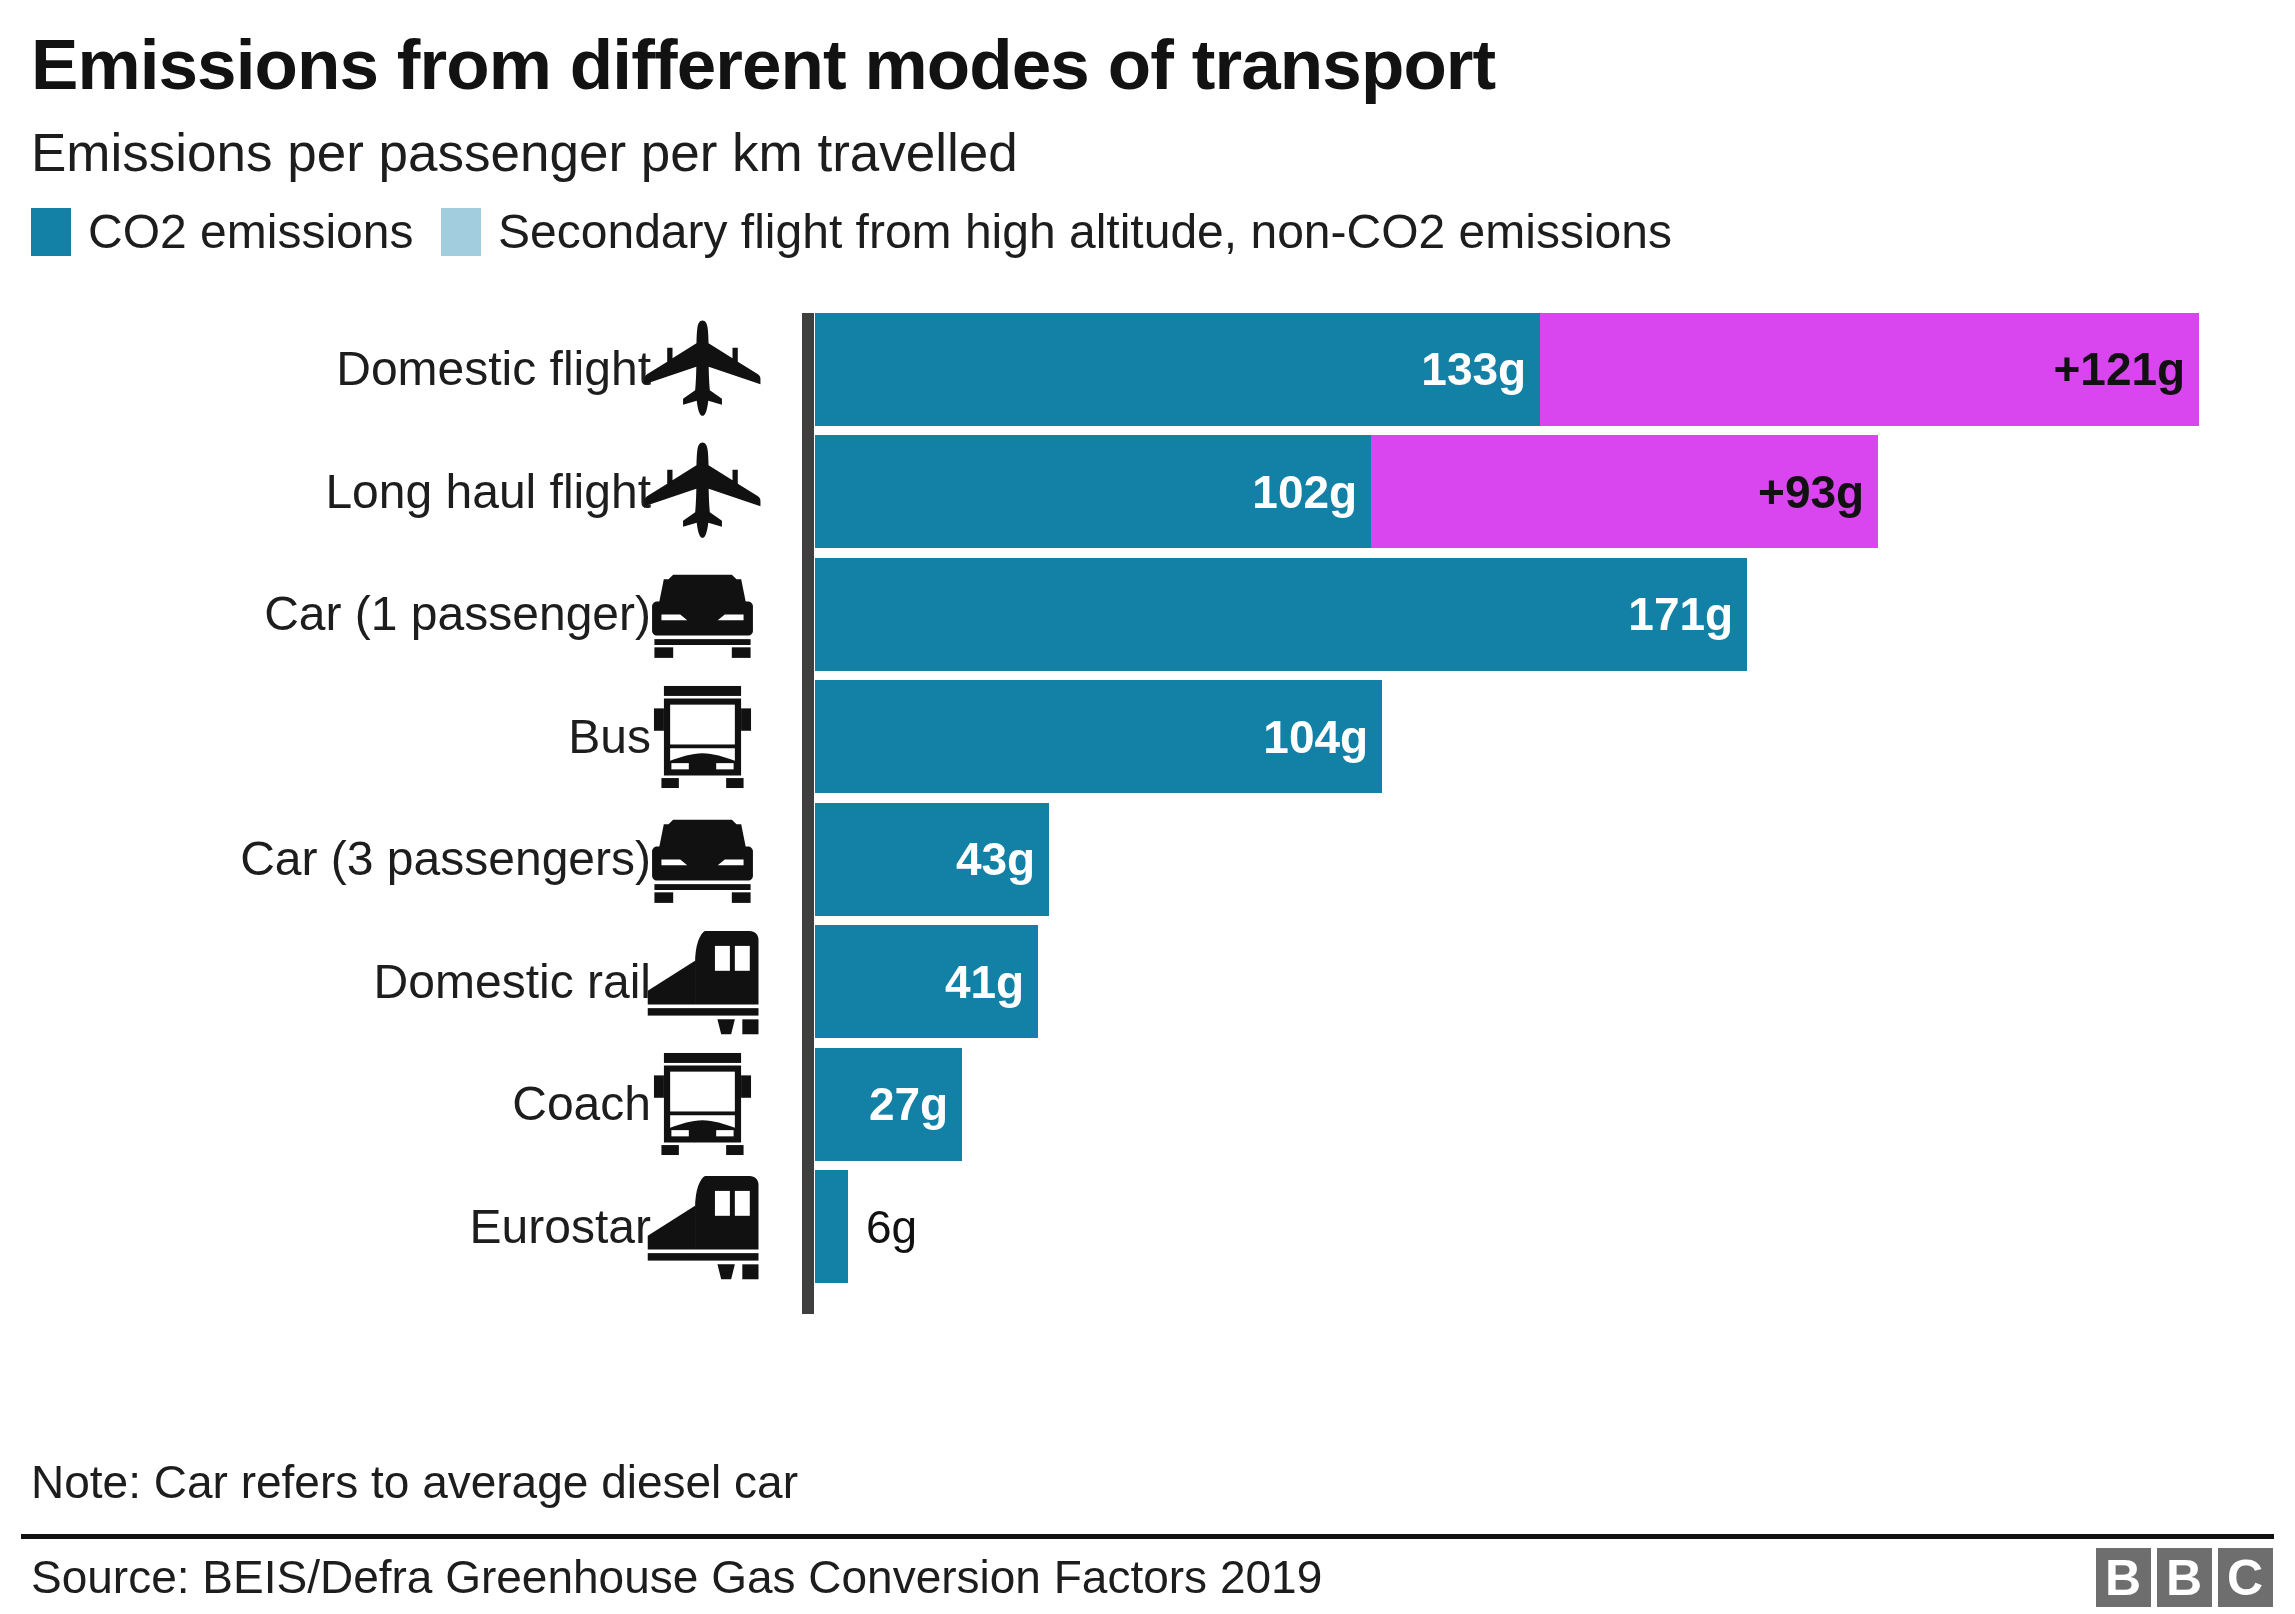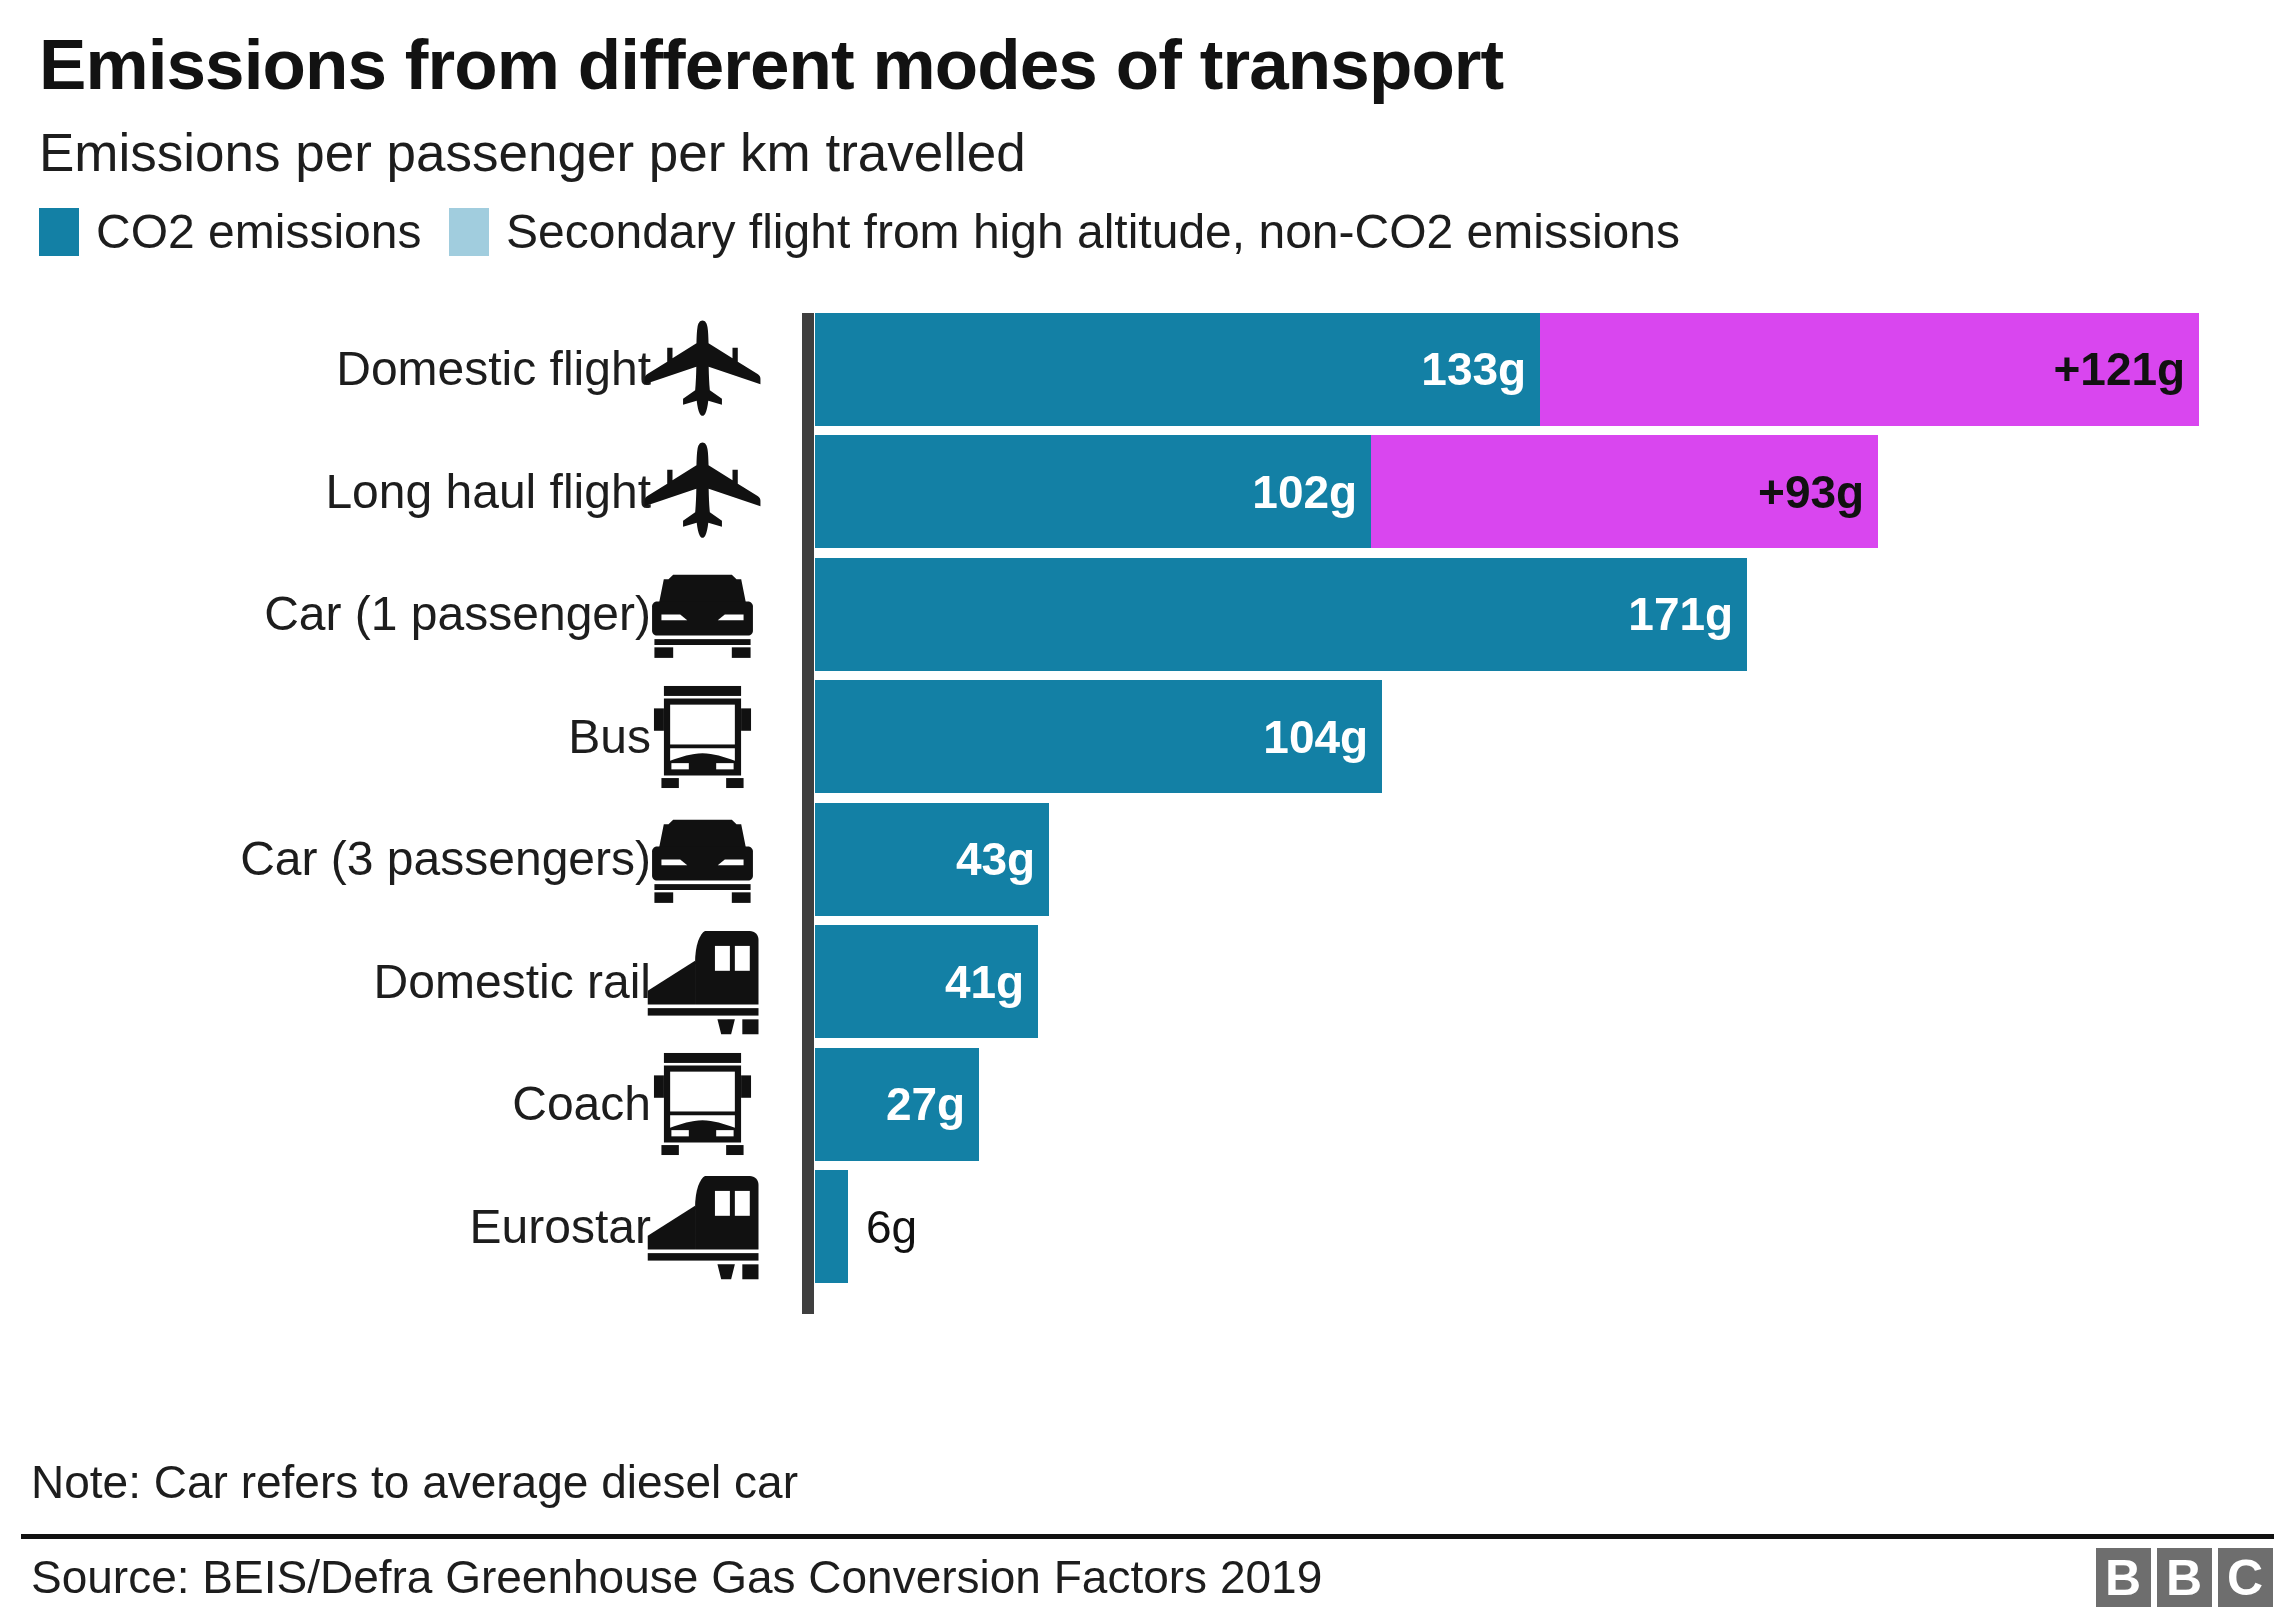--- a/index.html
+++ b/index.html
@@ -11,21 +11,21 @@
     width: 2295px;
     height: 1614px;
     font-family: "Liberation Sans", sans-serif;
     color: #1a1a1a;
     overflow: hidden;
     position: relative;
   }
 
   
   .header {
-    padding: 29px 31px 0 39px;
+    padding: 29px 31px 0 31px;
   }
   .chart-title {
     font-size: 71px;
     font-weight: bold;
     letter-spacing: -0.9px;
     line-height: 1.0;
     color: #121212;
     margin: 0;
     white-space: nowrap;
   }
@@ -361,21 +361,21 @@
               <rect x="6" y="22" width="8" height="18"></rect>
               <rect x="76" y="22" width="8" height="18"></rect>
               <rect x="20" y="66" width="14" height="5" fill="#fff"></rect>
               <rect x="56" y="66" width="14" height="5" fill="#fff"></rect>
               <rect x="12" y="78" width="14" height="8"></rect>
               <rect x="64" y="78" width="14" height="8"></rect>
             </g>
           </svg>
         </div>
         <div class="bar-wrap">
-          <div class="seg seg-primary" style="width: 164px; padding-left: 20px;">
+          <div class="seg seg-primary" style="width: 147px; padding-left: 20px;">
             <span class="seg-value val-on-dark">27g</span>
           </div>
         </div>
       </div>
       <div class="row">
         <div class="row-label">Eurostar</div>
         <div class="row-icon">
           <svg width="129" height="112" viewBox="0 0 100 90" aria-hidden="true">
             <g fill="#111">
               <path d="M52 4h36c4 0 7 3 7 7v52H44V30C44 15 48 6 52 4z"></path>

